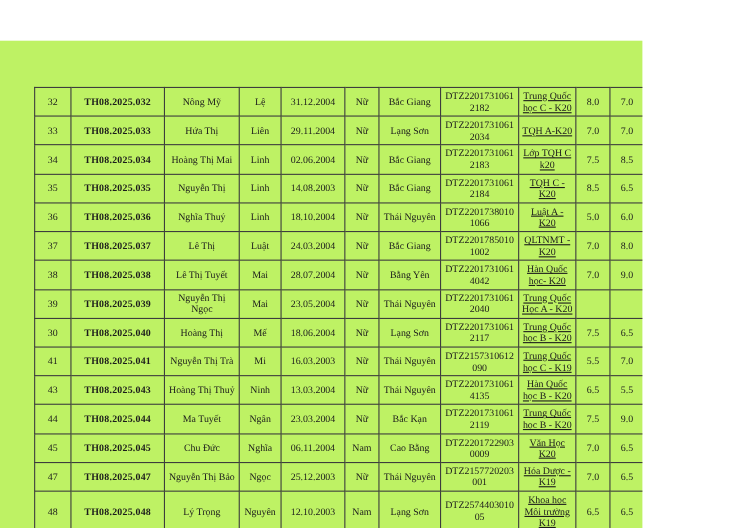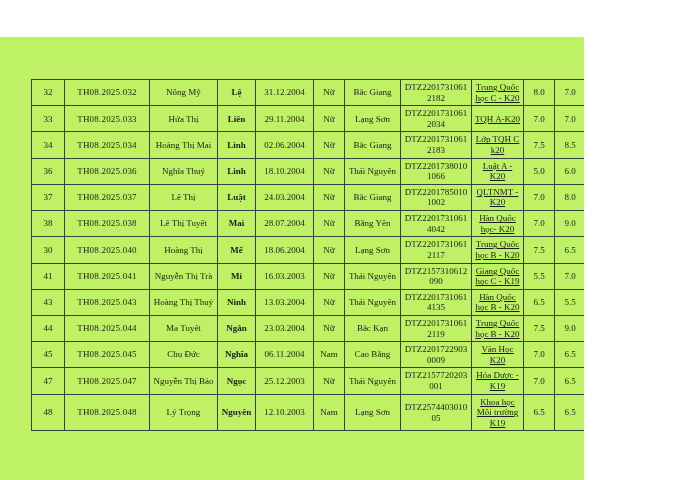--- a/index.html
+++ b/index.html
@@ -29,23 +29,23 @@
     border: 1px solid #3d3d3d;
     font-size: 9px;
     line-height: 1.18;
     padding: 2px 2px;
     height: 17px;
     vertical-align: middle;
     text-align: center;
     overflow: hidden;
     word-wrap: break-word;
   }
-  td.c-ma    { font-weight: normal; letter-spacing: 0.2px; }
+  td.c-ma    { font-weight: bold; letter-spacing: 0.2px; }
   td.c-ho    { text-align: left; border-right: none; padding-left: 3px; }
-  td.c-ten   { text-align: left; border-left: none; font-weight: bold; padding-left: 2px; }
+  td.c-ten   { text-align: left; border-left: none; font-weight: normal; padding-left: 2px; }
   td.c-code  { font-size: 8.4px; font-family: Liberation Serif, serif; }
   td.c-lop   { text-align: left; font-size: 8.6px; padding-left: 3px; text-decoration: underline; }
 </style>
 </head>
 <body>
 
 <div class="sheet">
   <table class="roster">
     <colgroup>
       <col style="width:33px">
@@ -98,20 +98,34 @@
           <td class="c-dob">02.06.2004</td>
           <td class="c-sex">Nữ</td>
           <td class="c-place">Bắc Giang</td>
           <td class="c-code">DTZ22017310612183</td>
           <td class="c-lop">Lớp TQH C k20</td>
           <td class="c-d1">7.5</td>
           <td class="c-d2">8.5</td>
           <td class="c-kq">Đạt</td>
         </tr>
         <tr>
+          <td class="c-stt">35</td>
+          <td class="c-ma">TH08.2025.035</td>
+          <td class="c-ho">Nguyễn Thị</td>
+          <td class="c-ten">Linh</td>
+          <td class="c-dob">14.08.2003</td>
+          <td class="c-sex">Nữ</td>
+          <td class="c-place">Bắc Giang</td>
+          <td class="c-code">DTZ22017310612184</td>
+          <td class="c-lop">TQH C - K20</td>
+          <td class="c-d1">8.5</td>
+          <td class="c-d2">6.5</td>
+          <td class="c-kq">Đạt</td>
+        </tr>
+        <tr>
           <td class="c-stt">36</td>
           <td class="c-ma">TH08.2025.036</td>
           <td class="c-ho">Nghĩa Thuý</td>
           <td class="c-ten">Linh</td>
           <td class="c-dob">18.10.2004</td>
           <td class="c-sex">Nữ</td>
           <td class="c-place">Thái Nguyên</td>
           <td class="c-code">DTZ22017380101066</td>
           <td class="c-lop">Luật A - K20</td>
           <td class="c-d1">5.0</td>
@@ -140,20 +154,34 @@
           <td class="c-dob">28.07.2004</td>
           <td class="c-sex">Nữ</td>
           <td class="c-place">Bằng Yên</td>
           <td class="c-code">DTZ22017310614042</td>
           <td class="c-lop">Hàn Quốc học- K20</td>
           <td class="c-d1">7.0</td>
           <td class="c-d2">9.0</td>
           <td class="c-kq">Đạt</td>
         </tr>
         <tr>
+          <td class="c-stt">39</td>
+          <td class="c-ma">TH08.2025.039</td>
+          <td class="c-ho">Nguyễn Thị Ngọc</td>
+          <td class="c-ten">Mai</td>
+          <td class="c-dob">23.05.2004</td>
+          <td class="c-sex">Nữ</td>
+          <td class="c-place">Thái Nguyên</td>
+          <td class="c-code">DTZ22017310612040</td>
+          <td class="c-lop">Trung Quốc Học A - K20</td>
+          <td class="c-d1"></td>
+          <td class="c-d2"></td>
+          <td class="c-kq">Không đạt</td>
+        </tr>
+        <tr>
           <td class="c-stt">30</td>
           <td class="c-ma">TH08.2025.040</td>
           <td class="c-ho">Hoàng Thị</td>
           <td class="c-ten">Mế</td>
           <td class="c-dob">18.06.2004</td>
           <td class="c-sex">Nữ</td>
           <td class="c-place">Lạng Sơn</td>
           <td class="c-code">DTZ22017310612117</td>
           <td class="c-lop">Trung Quốc học B - K20</td>
           <td class="c-d1">7.5</td>
@@ -162,21 +190,21 @@
         </tr>
         <tr>
           <td class="c-stt">41</td>
           <td class="c-ma">TH08.2025.041</td>
           <td class="c-ho">Nguyễn Thị Trà</td>
           <td class="c-ten">Mi</td>
           <td class="c-dob">16.03.2003</td>
           <td class="c-sex">Nữ</td>
           <td class="c-place">Thái Nguyên</td>
           <td class="c-code">DTZ2157310612090</td>
-          <td class="c-lop">Giang Quốc học C - K19</td>
+          <td class="c-lop">Trung Quốc học C - K19</td>
           <td class="c-d1">5.5</td>
           <td class="c-d2">7.0</td>
           <td class="c-kq">Đạt</td>
         </tr>
         <tr>
           <td class="c-stt">43</td>
           <td class="c-ma">TH08.2025.043</td>
           <td class="c-ho">Hoàng Thị Thuỷ</td>
           <td class="c-ten">Ninh</td>
           <td class="c-dob">13.03.2004</td>

